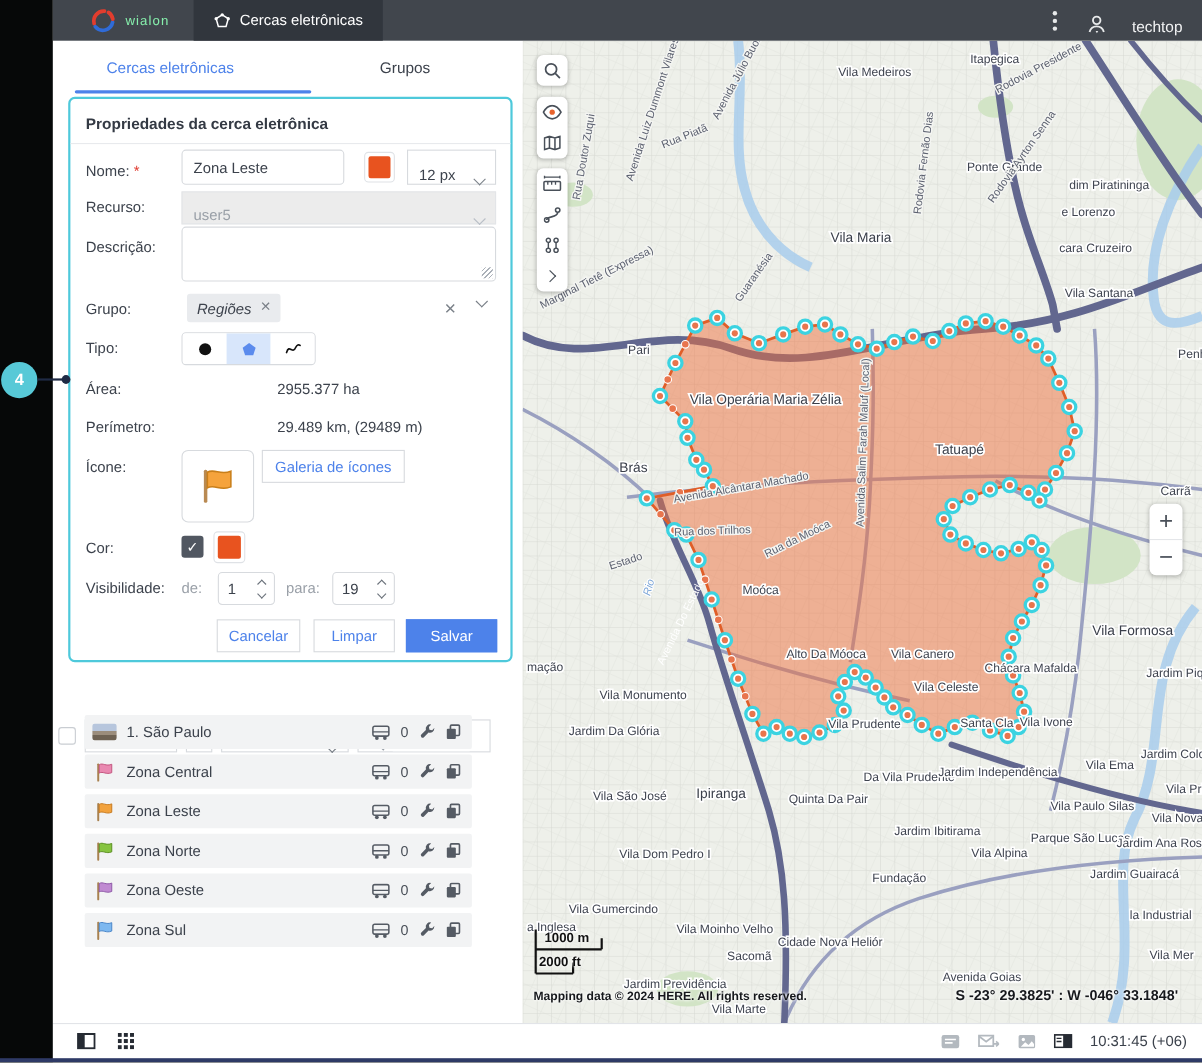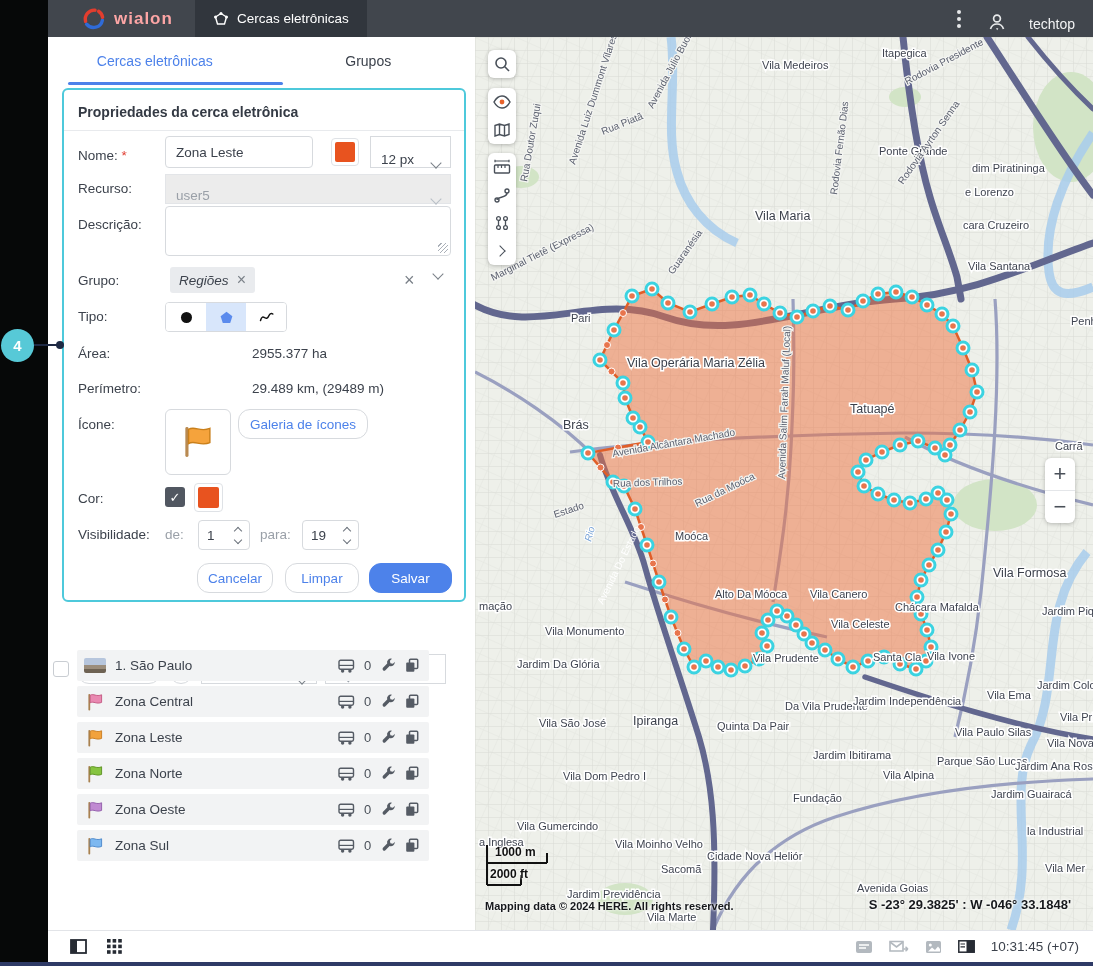--- a/index.html
+++ b/index.html
@@ -8,21 +8,21 @@
 
   
   .left-rail { position:absolute; left:0; top:0; width:48px; height:966px; background:#060808; z-index:30; }
   .annot-badge { position:absolute; left:1px; top:329px; width:33px; height:33px; border-radius:50%; background:#57c9d7; color:#fff; font-size:15px; font-weight:bold; display:flex; align-items:center; justify-content:center; z-index:40; }
   .annot-line { position:absolute; left:34px; top:344px; width:24px; height:2px; background:#1f2a44; z-index:40; }
   .annot-dot { position:absolute; left:56px; top:341px; width:8px; height:8px; border-radius:50%; background:#1f2a44; z-index:40; }
 
   
   .header { position:absolute; left:48px; top:0; width:1045px; height:37px; background:#41464d; display:flex; align-items:center; z-index:20; }
   .logo { display:flex; align-items:center; gap:8px; padding:0 22px 0 34px; }
-  .logo-text { color:#fca5a5; font-size:17px; letter-spacing:1px; font-weight:700; }
+  .logo-text { color:#86efac; font-size:12px; letter-spacing:1px; font-weight:400; }
   .header-tab { height:37px; display:flex; align-items:center; gap:8px; padding:0 18px; background:#31363d; color:#fff; font-size:13.5px; }
   .header-right { margin-left:auto; display:flex; align-items:flex-end; gap:22px; padding-right:18px; color:#fff; }
   .kebab { display:flex; flex-direction:column; gap:3px; padding:4px; cursor:pointer; }
   .kebab i { width:4px; height:4px; border-radius:50%; background:#e7e9ea; }
   .username { color:#f2f3f4; font-size:14px; }
 
   
   .tabs { position:absolute; left:48px; top:37px; width:427px; height:48px; background:#fff; display:flex; z-index:10; }
   .tab { flex:1; display:flex; align-items:center; justify-content:center; font-size:14px; color:#3c424c; cursor:pointer; }
   .tab.active { color:#4d82ea; }
@@ -43,21 +43,21 @@
   .chev { width:8px; height:8px; border-right:1.6px solid #7a8088; border-bottom:1.6px solid #7a8088; transform:rotate(45deg); margin-left:auto; margin-top:-4px; }
   .chev.lite { border-color:#b8bec6; }
   .tarea { position:absolute; border:1px solid #d7dade; border-radius:4px; resize:none; outline:none; font-family:"Liberation Sans",sans-serif; }
   .ta-corner { position:absolute; width:10px; height:10px; background:repeating-linear-gradient(135deg, transparent 0 2px, #aab0b8 2px 3px); }
   .chip { position:absolute; background:#e9ebee; border-radius:3px; height:26px; display:flex; align-items:center; gap:8px; padding:0 9px; font-size:13.5px; color:#3c424c; }
   .xmark { color:#7a8088; font-size:16px; line-height:1; cursor:pointer; }
   .segment { position:absolute; display:flex; border:1px solid #d7dade; border-radius:4px; overflow:hidden; }
   .seg-cell { width:40px; height:28px; display:flex; align-items:center; justify-content:center; background:#fff; cursor:pointer; }
   .seg-cell.sel { background:#d8e6fb; }
   .icon-box { position:absolute; border:1px solid #d7dade; border-radius:6px; background:#fff; display:flex; align-items:center; justify-content:center; cursor:pointer; }
-  .btn { position:absolute; border:1px solid #d7dade; border-radius:12px; background:#fff; color:#4d82ea; font-size:13.5px; display:flex; align-items:center; justify-content:center; cursor:pointer; font-family:"Liberation Sans",sans-serif;text-align:right; }
+  .btn { position:absolute; border:1px solid #d7dade; border-radius:0; background:#fff; color:#4d82ea; font-size:13.5px; display:flex; align-items:center; justify-content:center; cursor:pointer; font-family:"Liberation Sans",sans-serif;text-align:right; }
   .btn.primary { background:#4d82ea; border-color:#4d82ea; color:#fff; }
   .btn.disabled { color:#b9bfc6; cursor:default; }
   .checkbox { position:absolute; border-radius:3px; cursor:pointer; }
   .checkbox.checked { background:#515761; color:#fff; display:flex; align-items:center; justify-content:center; font-size:13px; }
   .checkbox.empty { background:#fff; border:1.5px solid #c9cdd2; }
   .spinner { position:absolute; border:1px solid #d7dade; border-radius:4px; background:#fff; display:flex; align-items:center; padding:0 8px; font-size:13.5px; color:#3c424c; }
   .spin-arrows { margin-left:auto; display:flex; flex-direction:column; gap:3px; cursor:pointer; }
   .sp-up { width:6px; height:6px; border-left:1.5px solid #6b727b; border-top:1.5px solid #6b727b; transform:rotate(45deg); }
   .sp-dn { width:6px; height:6px; border-right:1.5px solid #6b727b; border-bottom:1.5px solid #6b727b; transform:rotate(45deg); }
 
@@ -828,17 +828,17 @@
       <svg width="17" height="14" viewBox="0 0 17 14">
         <rect x="1" y="1" width="15" height="12" rx="1.5" fill="#b3b9bf"></rect>
         <circle cx="5.3" cy="5" r="1.5" fill="#fff"></circle>
         <path d="M3,11.5 L7,7.5 L10,10 L13,6.5 L15,9 V11.5 Z" fill="#fff"></path>
       </svg>
       <svg width="17" height="13" viewBox="0 0 17 13">
         <rect x="0.8" y="0.8" width="15.4" height="11.4" fill="none" stroke="#262b33" stroke-width="1.5"></rect>
         <rect x="8.5" y="0.8" width="7.7" height="11.4" fill="#262b33"></rect>
         <path d="M2.5,4 H7 M2.5,6.8 H7" stroke="#262b33" stroke-width="1.2"></path>
       </svg>
-      <span class="sb-time">10:31:45 (+07)</span>
+      <span class="sb-time">10:31:45 (+06)</span>
     </div>
   </div>
   <div class="navy-strip"></div>
 </div>
 
 </body></html>

